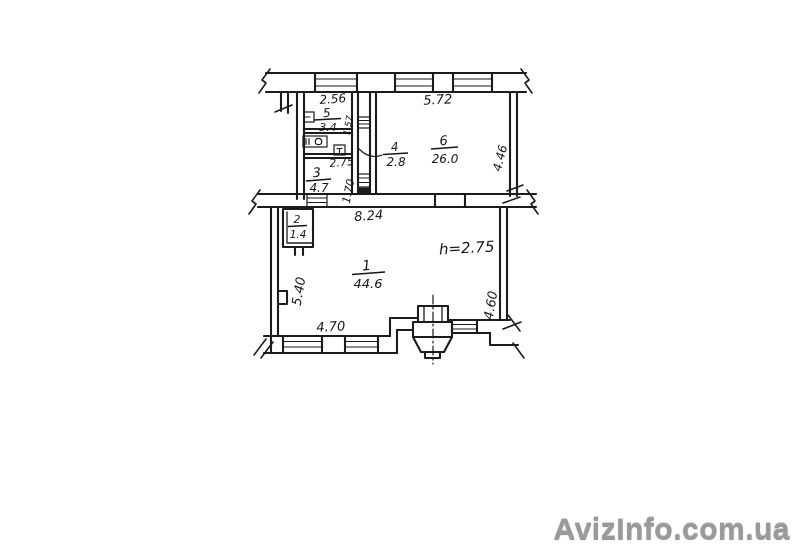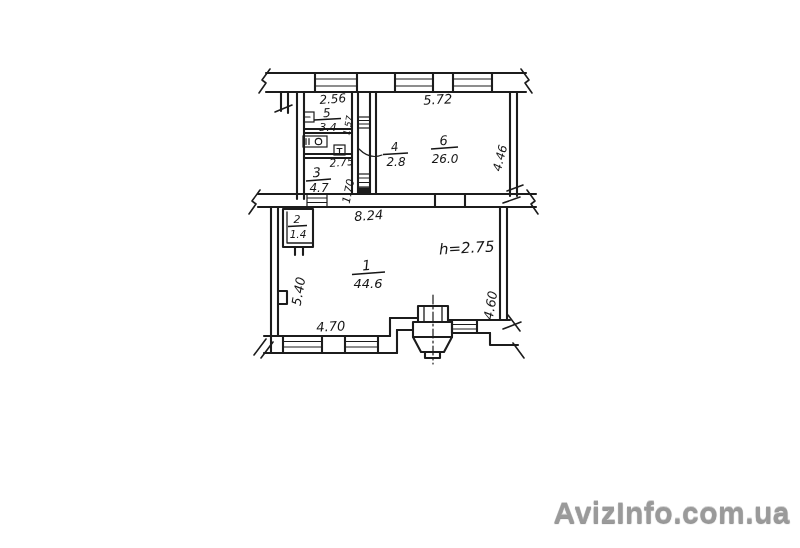--- a/index.html
+++ b/index.html
@@ -12,21 +12,21 @@
   }
   .plan-wrap{position:absolute;left:0;top:0;width:800px;height:548px;}
   svg{display:block;}
   .walls{stroke:#1c1c1c;stroke-width:2.1;fill:none;stroke-linecap:round;stroke-linejoin:round;}
   .thin{stroke:#1c1c1c;stroke-width:1.2;fill:none;stroke-linecap:round;}
   .lbl{fill:#161616;font-style:italic;font-family:"DejaVu Sans", sans-serif;}
   .lbl text{white-space:pre;}
   .frac{stroke:#161616;stroke-width:1.4;}
   .watermark{
     position:absolute;
-    right:10px;bottom:18px;
+    right:10px;bottom:2px;
     font-family:"Liberation Sans", sans-serif;
     font-weight:bold;
     font-size:30px;
     letter-spacing:0.5px;
     color:#9a9a9a;
     text-shadow:0 -1px 0 #d2d2d2, 0 1px 1px #8a8a8a;
     user-select:none;
   }
 </style>
 </head>

